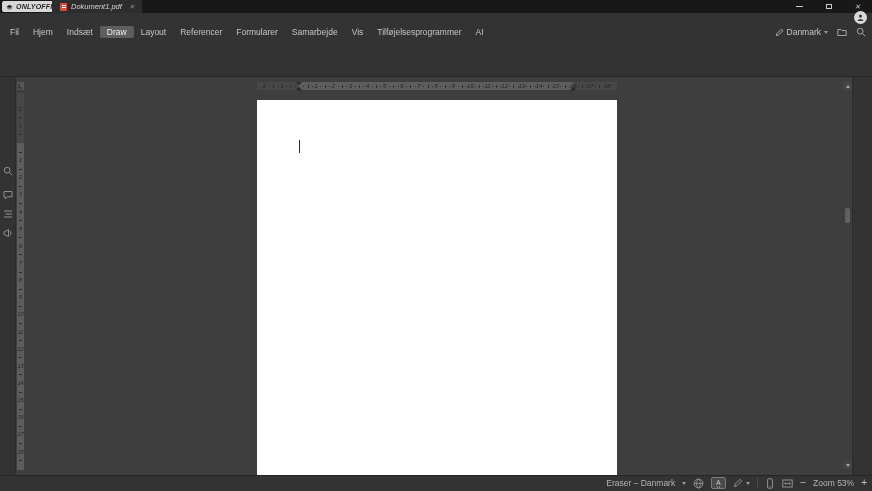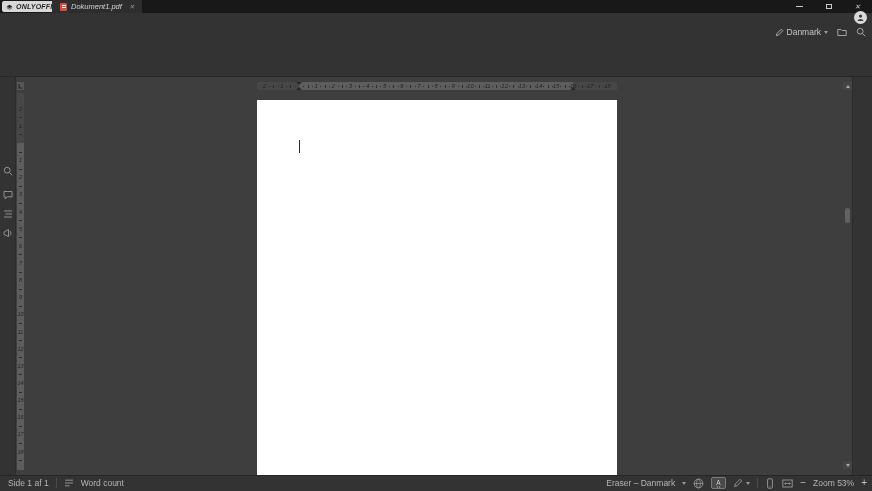--- a/index.html
+++ b/index.html
@@ -145,20 +145,33 @@
     <div id="doc-title">Dokument1.pdf</div>
   </div>
   <div class="avatar">
     <svg width="9" height="9" viewBox="0 0 10 10">
       <circle cx="5" cy="3.4" r="1.8" fill="#3c3c3c"></circle>
         <path d="M1.6 9 A3.6 3.6 0 0 1 8.4 9 Z" fill="#3c3c3c"></path>
     </svg>
   </div>
 
   <div id="menubar" class="abs"></div>
+  <div class="menu-tabs">
+    <span class="mtab">Fil</span>
+    <span class="mtab">Hjem</span>
+    <span class="mtab">Indsæt</span>
+    <span class="mtab active">Draw</span>
+    <span class="mtab">Layout</span>
+    <span class="mtab">Referencer</span>
+    <span class="mtab">Formularer</span>
+    <span class="mtab">Samarbejde</span>
+    <span class="mtab">Vis</span>
+    <span class="mtab">Tilføjelsesprogrammer</span>
+    <span class="mtab">AI</span>
+  </div>
   <div class="menu-right">
     <div class="editing-group">
       <svg width="9" height="9" viewBox="0 0 10 10">
         <path d="M1.5 8.5 L2.3 6 L7 1.3 L8.7 3 L4 7.7 Z" fill="none" stroke="#c6c6c6" stroke-width="0.9"></path>
       </svg>
       <span>Danmark</span>
       <div class="chev"></div>
     </div>
     <svg width="10" height="10" viewBox="0 0 10 10">
       <path d="M0.8 2.5 H4 L5 3.5 H9.2 V8.5 H0.8 Z" fill="none" stroke="#b0b0b0" stroke-width="0.9"></path>
@@ -416,30 +429,20 @@
     
     
     
     
     
     
     
   </div>
 
   <div id="statusbar" class="abs"></div>
-  <div class="sb-left">
-    <span>Side 1 af 1</span>
-    <div class="vdiv"></div>
-    <svg width="10" height="10" viewBox="0 0 10 10">
-      <line x1="1" y1="2.2" x2="9" y2="2.2" stroke="#9a9a9a" stroke-width="0.9"></line>
-      <line x1="1" y1="5" x2="9" y2="5" stroke="#9a9a9a" stroke-width="0.9"></line>
-      <line x1="1" y1="7.8" x2="5.5" y2="7.8" stroke="#9a9a9a" stroke-width="0.9"></line>
-    </svg>
-    <span>Word count</span>
-  </div>
   <div class="sb-right">
     <span>Eraser – Danmark</span>
     <div class="chev"></div>
     <svg width="11" height="11" viewBox="0 0 11 11">
       <circle cx="5.5" cy="5.5" r="4.4" fill="none" stroke="#9a9a9a" stroke-width="0.9"></circle>
       <ellipse cx="5.5" cy="5.5" rx="1.9" ry="4.4" fill="none" stroke="#9a9a9a" stroke-width="0.8"></ellipse>
       <line x1="1.1" y1="5.5" x2="9.9" y2="5.5" stroke="#9a9a9a" stroke-width="0.8"></line>
     </svg>
     <div class="spell-btn">
       <svg width="10" height="9" viewBox="0 0 10 9">

